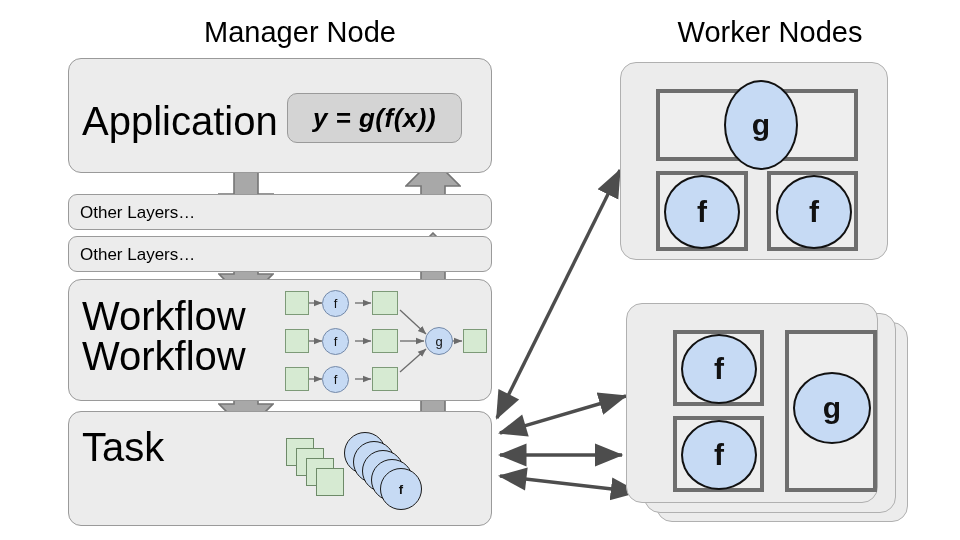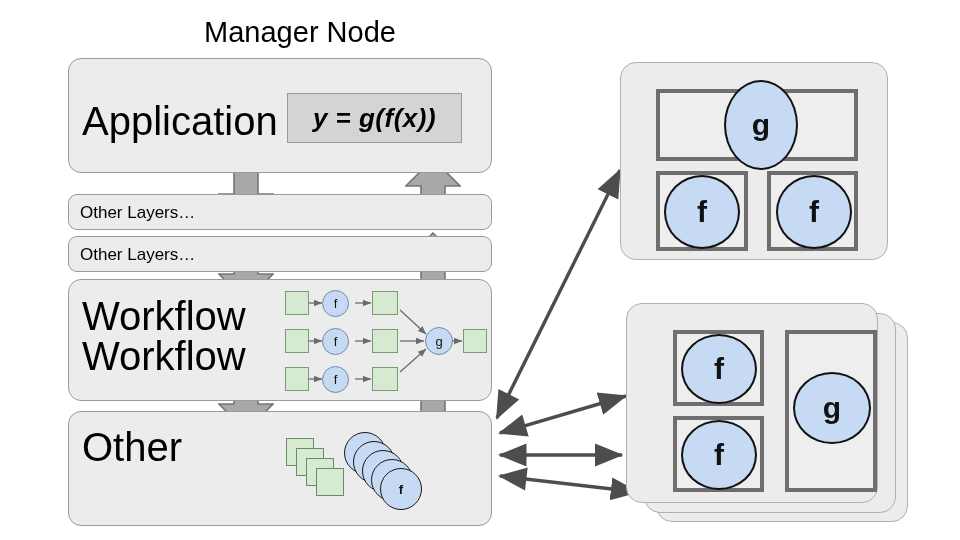--- a/index.html
+++ b/index.html
@@ -22,21 +22,21 @@
   .layer.small{border-radius:9px;}
   .layer-label{
     position:absolute; color:#000; white-space:nowrap;
   }
   .label-big{font-size:40px; line-height:38px;}
   .label-small{font-size:17px; line-height:20px;}
 
   
   .formula-pill{
     position:absolute; box-sizing:border-box;
-    background:#d4d4d4; border:1.4px solid #9a9a9a; border-radius:0;
+    background:#d4d4d4; border:1.4px solid #9a9a9a; border-radius:10px;
     display:flex; align-items:center; justify-content:center;
     font-weight:bold; font-style:italic; font-size:26px;
     letter-spacing:0.5px;
   }
 
   
   .blockarrow{position:absolute;}
   .blockarrow svg{display:block;}
 
   
@@ -86,20 +86,21 @@
 
   
   #connectors{position:absolute; left:0; top:0; width:960px; height:540px;}
 </style>
 </head>
 <body>
 
 <div id="stage">
 
   <div class="col-title" style="left:100px; top:18px; width:400px;">Manager Node</div>
+  <div class="col-title" style="left:600px; top:18px; width:340px;">Worker Nodes</div>
 
   <div class="blockarrow" style="left:218px; top:160px;">
     <svg width="56" height="62" viewBox="0 0 56 62">
       <path d="M16 0 H40 V34 H55 L28 61 L1 34 H16 Z" fill="#a8a8a8" stroke="#757575" stroke-width="1.6"></path>
     </svg>
   </div>
 
   <div class="blockarrow" style="left:218px; top:240px;">
     <svg width="56" height="62" viewBox="0 0 56 62">
       <path d="M16 0 H40 V34 H55 L28 61 L1 34 H16 Z" fill="#a8a8a8" stroke="#757575" stroke-width="1.6"></path>
@@ -178,21 +179,21 @@
   <div class="gnode-sq" style="left:372px; top:329px; width:26px; height:24px;"></div>
 
   <div class="gnode-sq" style="left:285px; top:367px; width:24px; height:24px;"></div>
   <div class="gnode-ci" style="left:322px; top:366px; width:27px; height:27px;">f</div>
   <div class="gnode-sq" style="left:372px; top:367px; width:26px; height:24px;"></div>
 
   <div class="gnode-ci" style="left:425px; top:327px; width:28px; height:28px;">g</div>
   <div class="gnode-sq" style="left:463px; top:329px; width:24px; height:24px;"></div>
 
   <div class="layer" style="left:68px; top:411px; width:424px; height:115px;"></div>
-  <div class="layer-label label-big" style="left:82px; top:428px;">Other</div>
+  <div class="layer-label label-big" style="left:82px; top:428px;">Task</div>
 
   <div class="stk-sq" style="left:286px; top:438px; width:28px; height:28px;"></div>
   <div class="stk-sq" style="left:296px; top:448px; width:28px; height:28px;"></div>
   <div class="stk-sq" style="left:306px; top:458px; width:28px; height:28px;"></div>
   <div class="stk-sq" style="left:316px; top:468px; width:28px; height:28px;"></div>
 
   <div class="stk-ci" style="left:344px; top:432px; width:42px; height:42px;"></div>
   <div class="stk-ci" style="left:353px; top:441px; width:42px; height:42px;"></div>
   <div class="stk-ci" style="left:362px; top:450px; width:42px; height:42px;"></div>
   <div class="stk-ci" style="left:371px; top:459px; width:42px; height:42px;"></div>

